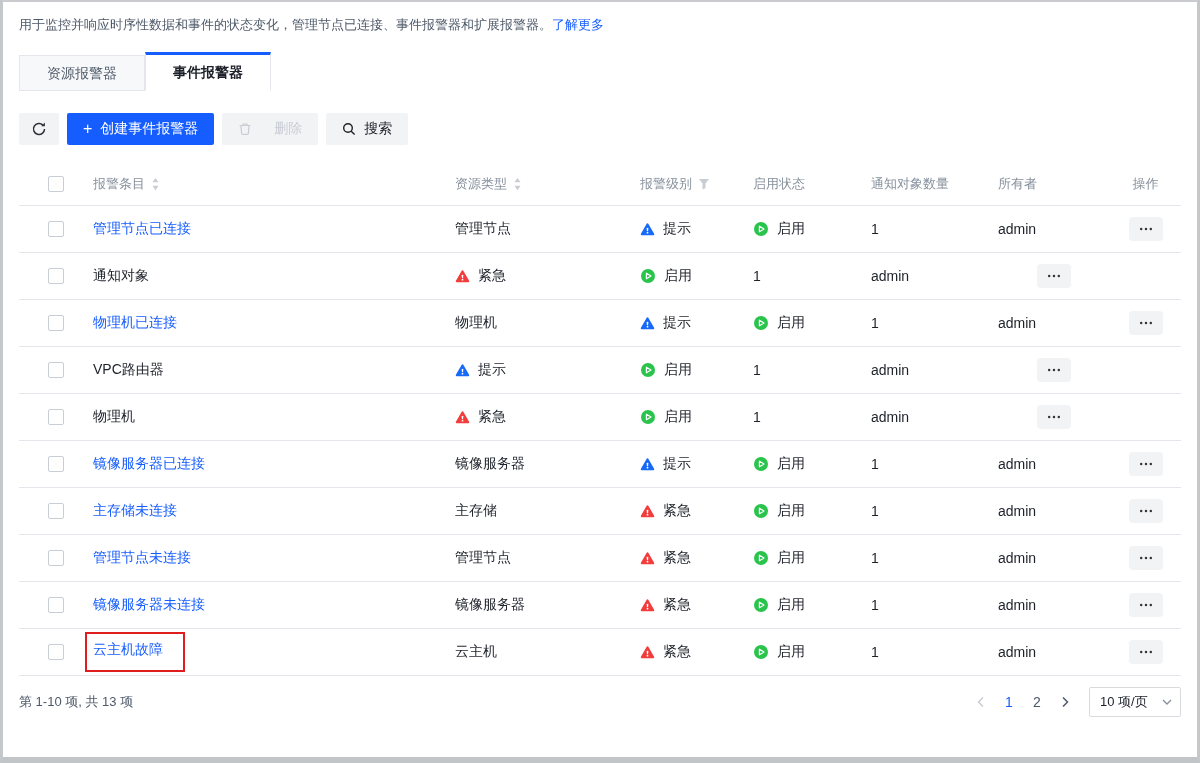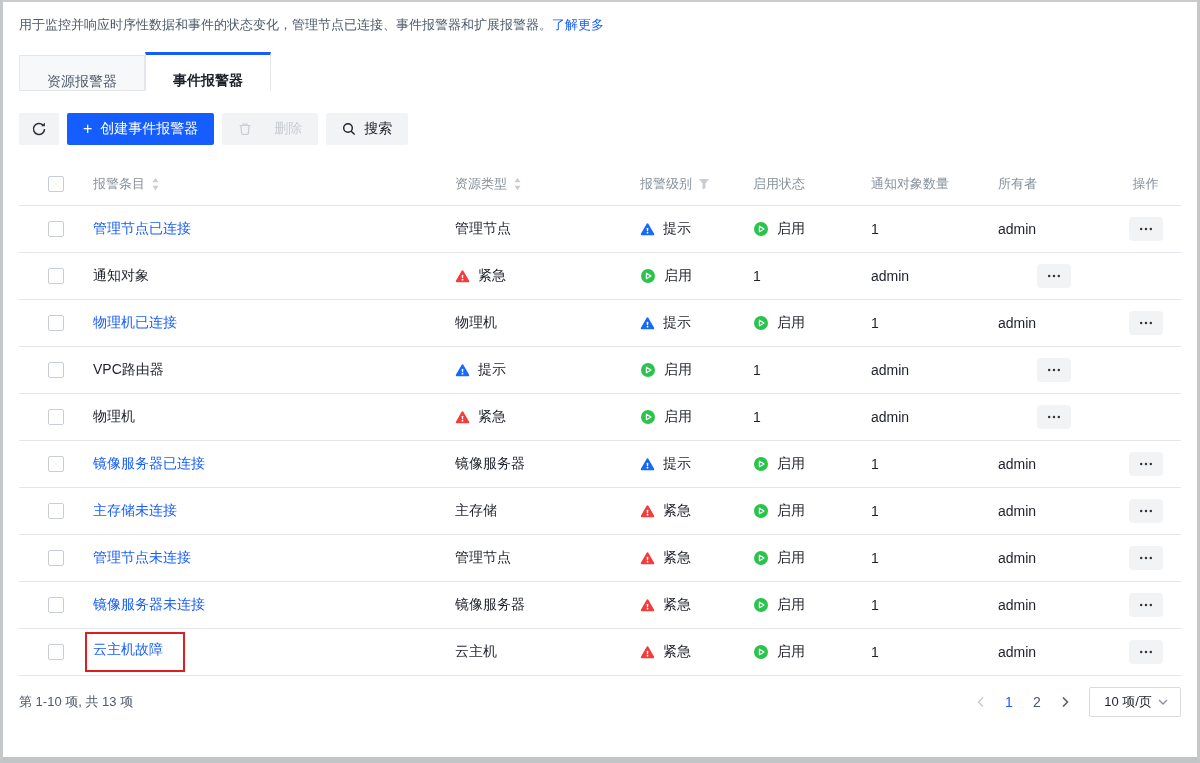--- a/index.html
+++ b/index.html
@@ -15,21 +15,21 @@
   .page { padding:10px 16px 0 16px; }
 
   
   .page-title { font-size:22px; font-weight:600; line-height:32px; color:var(--text); }
   .desc { margin-top:4px; font-size:13px; line-height:18px; color:var(--text2); }
   .link { color:var(--accent); text-decoration:none; cursor:pointer; }
 
   
   .tabs { margin-top:18px; display:flex; align-items:flex-end; }
   .tab {
-    height:36px; line-height:34px; padding:8px 27px; font-size:14px;
+    height:36px; line-height:34px; padding:0 27px; font-size:14px;
     background:#f7f8fa; border:1px solid var(--border); color:var(--text2);
     cursor:pointer;
   }
   .tab.active {
     height:39px; line-height:34px; background:#fff; color:var(--text);
     font-weight:700; border-top:3px solid var(--accent); border-bottom:1px solid #fff;
   }
 
   
   .toolbar { margin-top:22px; display:flex; align-items:center; }
@@ -85,21 +85,21 @@
     width:24px; height:24px; display:flex; align-items:center; justify-content:center;
     cursor:pointer; background:none; border:none; color:var(--text2); font-size:14px;
     font-family:inherit;
   }
   .pg-btn.disabled { color:var(--disabled); cursor:not-allowed; }
   .pg-num { width:24px; height:24px; line-height:24px; text-align:center;
             font-size:14px; color:var(--text2); cursor:pointer; }
   .pg-num.current { color:var(--accent); font-weight:500; }
   .page-size {
     margin-left:8px; height:30px; min-width:92px; border:1px solid #d8dade;
-    border-radius:2px; display:flex; align-items:center; justify-content:center;
+    border-radius:2px; display:flex; align-items:center; justify-content:space-between;
     padding:0 8px 0 10px; font-size:13px; color:var(--text); cursor:pointer; background:#fff;
   }
 </style>
 </head>
 <body>
 
 <div class="frame">
   <div class="page">
 
     <div class="desc">

